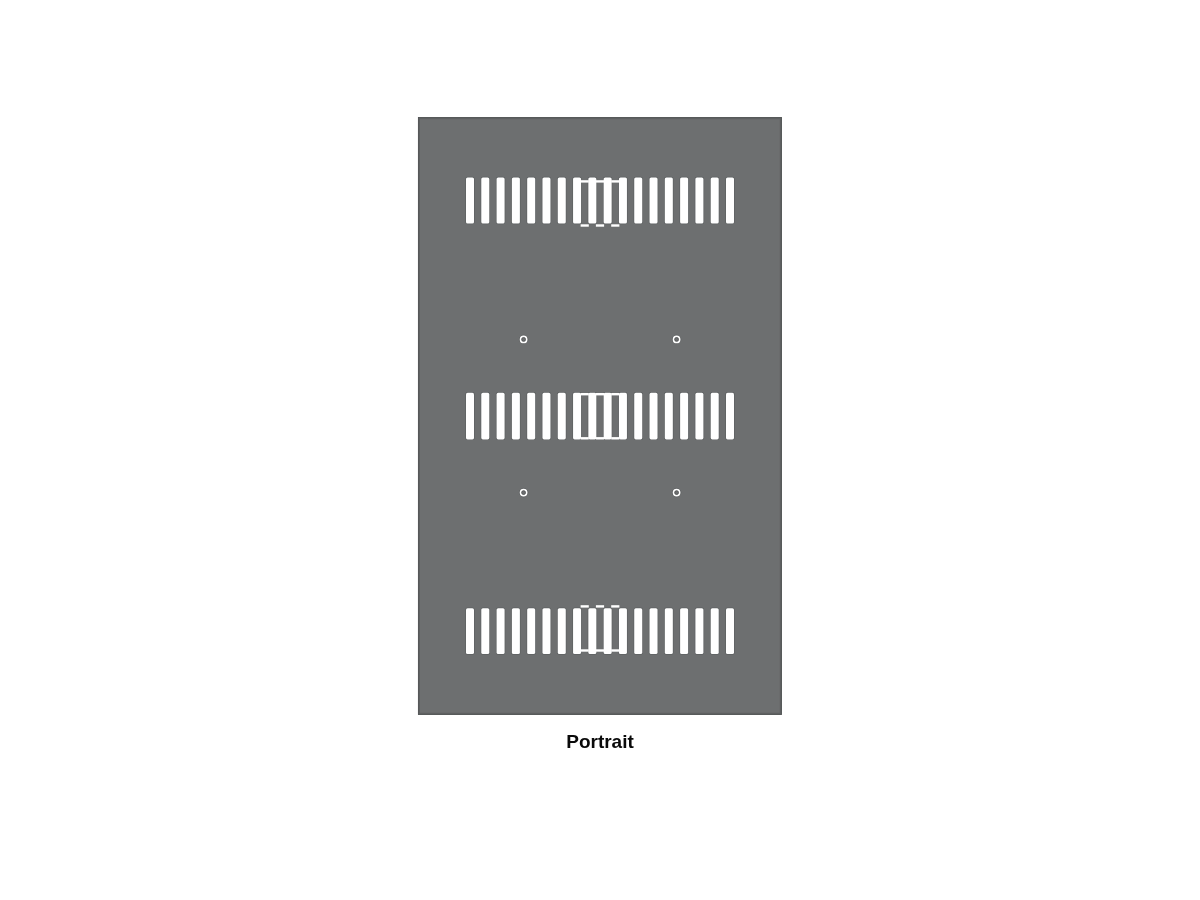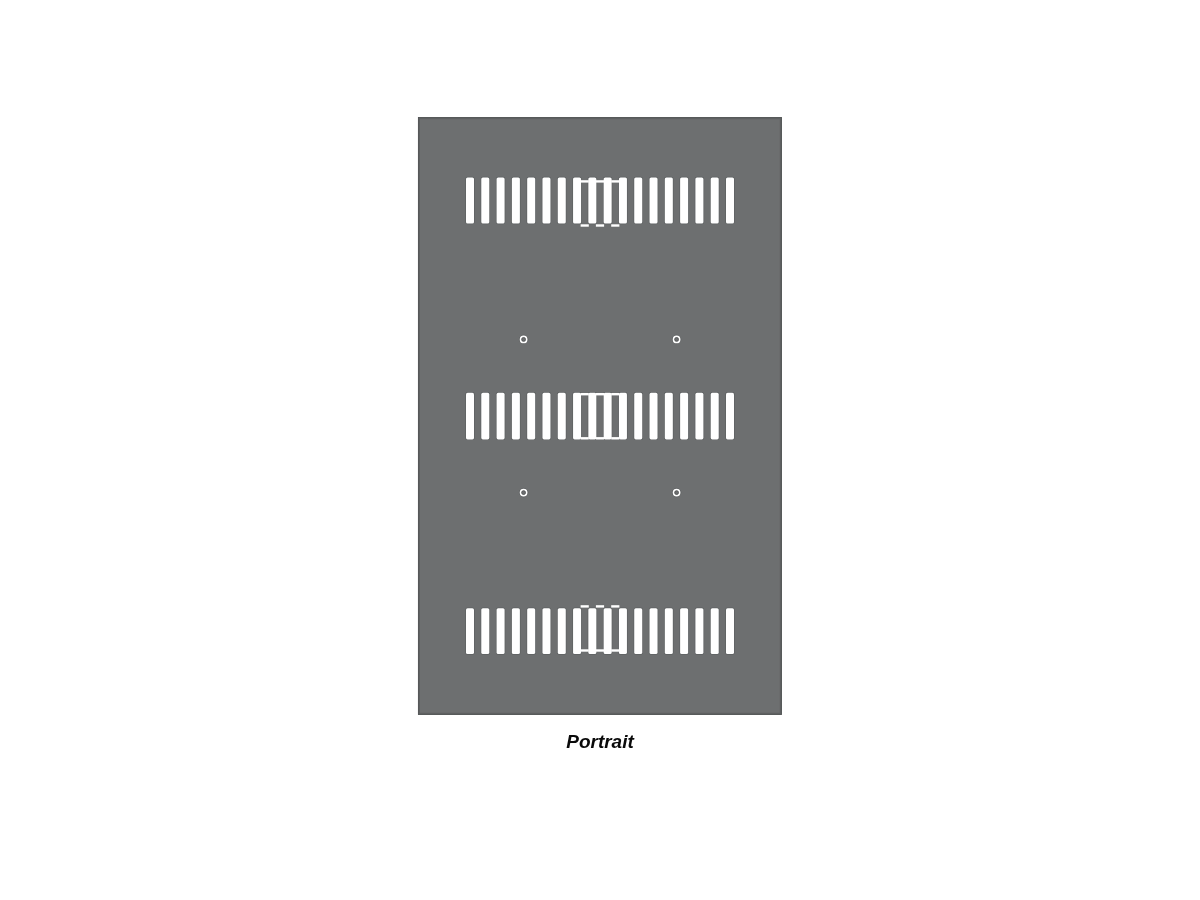--- a/index.html
+++ b/index.html
@@ -1,18 +1,18 @@
 <!DOCTYPE html>
 <html><head>
 <meta charset="utf-8">
 <title>Portrait panel</title>
 <style>
   html,body { margin:0; padding:0; background:#ffffff; }
   .page { position:relative; width:1097px; height:900px; background:#ffffff;
-          font-family:"Liberation Sans", sans-serif; overflow:hidden;font-style:italic; }
+          font-family:"Liberation Sans", sans-serif; overflow:hidden; }
   svg { filter: blur(0.4px); }
 </style>
 </head>
 <body>
 <div class="page">
 <svg width="1200" height="900" viewBox="0 0 1200 900" xmlns="http://www.w3.org/2000/svg">
 
 <rect x="0" y="0" width="1200" height="900" fill="#ffffff"></rect>
 
 <g>

